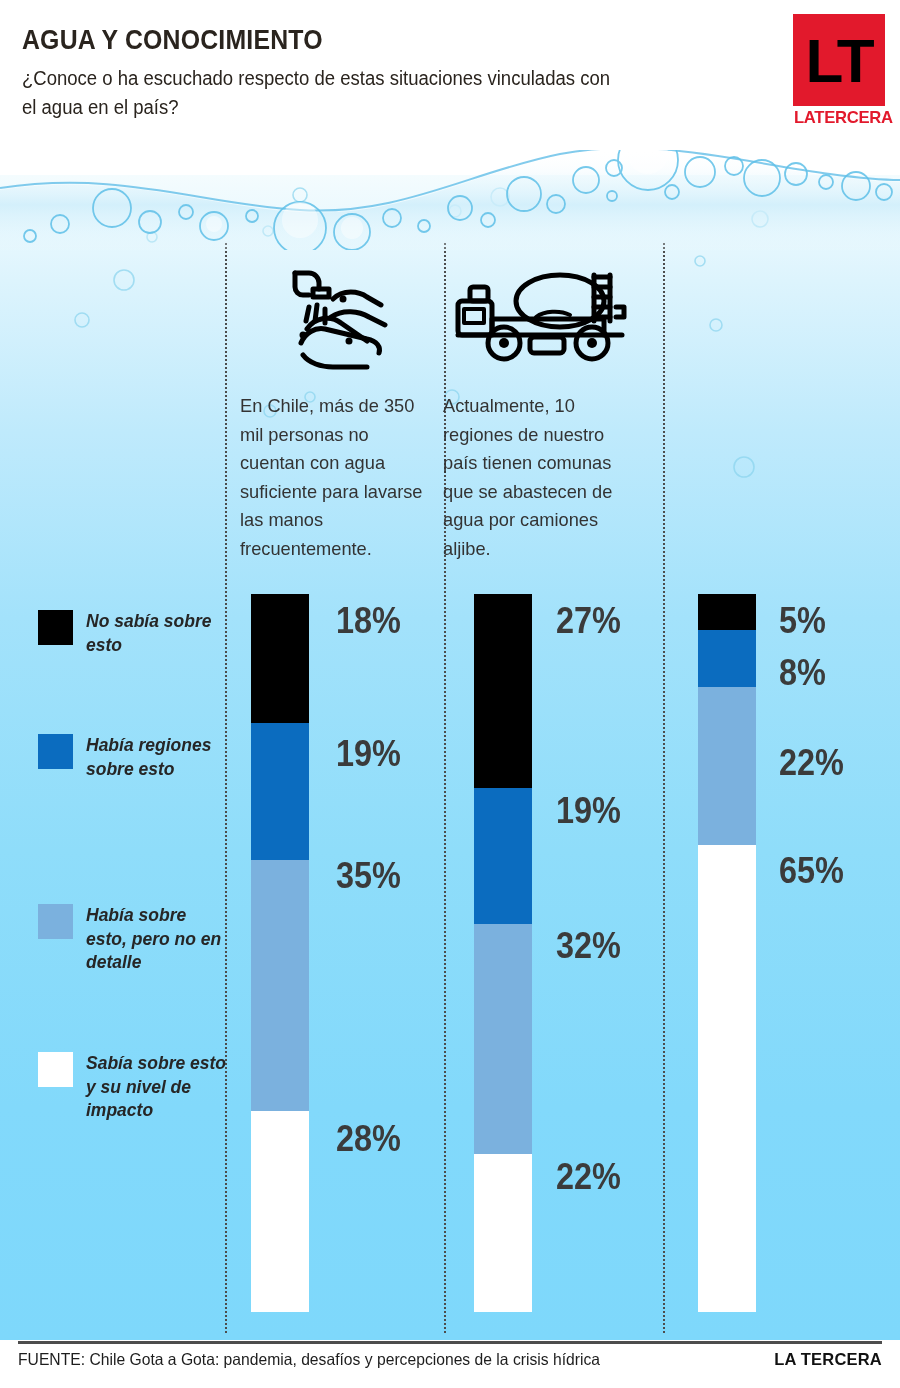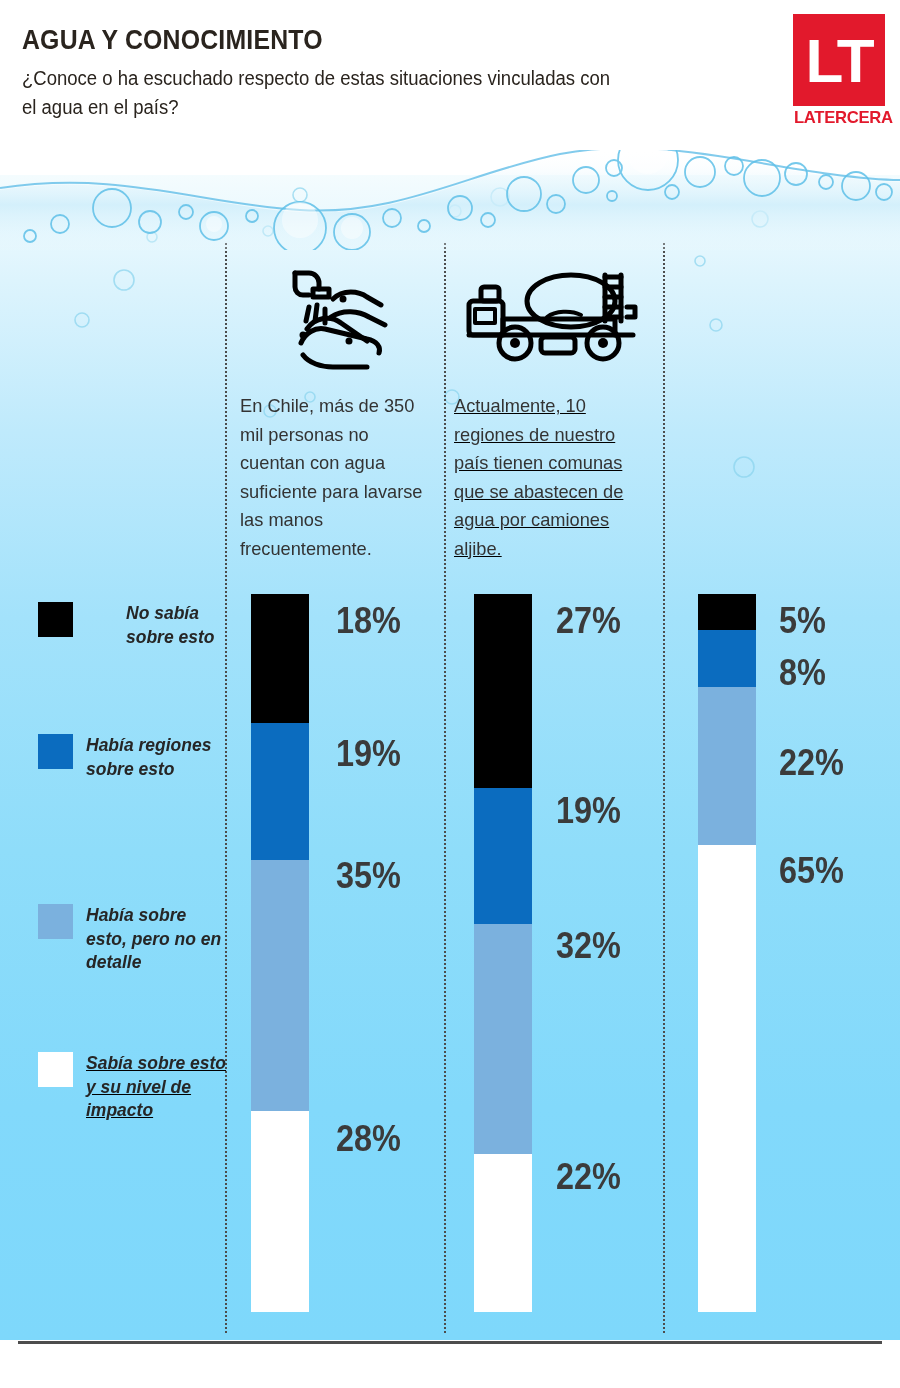--- a/index.html
+++ b/index.html
@@ -26,21 +26,21 @@
     font-size:19.5px;line-height:29px;color:#2a241e;
     transform:scaleX(.95);transform-origin:left top;
   }
   .logo{position:absolute;left:793px;top:14px;width:92px;}
   .logo-box{
     width:92px;height:92px;background:#e2192c;
     position:relative;
   }
   .logo-lt{
     position:absolute;left:0;top:0;width:92px;height:92px;
-    color:#ffffff;font-weight:bold;font-size:62px;
+    color:#000000;font-weight:bold;font-size:62px;
     display:flex;align-items:center;justify-content:center;
     letter-spacing:-2px;
     font-family:"Liberation Sans Narrow","Liberation Sans",sans-serif;
   }
   .logo-name{
     width:92px;text-align:center;color:#e2192c;
     font-weight:bold;font-size:17px;letter-spacing:-.3px;margin-top:2px;
     font-family:"Liberation Sans Narrow","Liberation Sans",sans-serif;
     transform:scaleX(.98);
   }
@@ -193,21 +193,21 @@
         <path d="M28 80 c4 -10 14 -16 24 -14 l42 10 c10 2 14 8 12 14"></path>
         <path d="M30 92 c6 8 18 12 30 12 h34"></path>
         <circle cx="70" cy="36" r="3.5" fill="#000" stroke="none"></circle>
         <circle cx="30" cy="72" r="3.5" fill="#000" stroke="none"></circle>
         <circle cx="76" cy="78" r="3.5" fill="#000" stroke="none"></circle>
       </svg>
     </div>
     <div class="col-text">En Chile, más de 350 mil personas no cuentan con agua suficiente para lavarse las manos frecuentemente.</div>
   </div>
 
-  <div class="col" style="left:454px;top:255px;width:196px;text-decoration:underline;">
+  <div class="col" style="left:443px;top:255px;width:196px;">
     <div class="col-icon">
       <svg width="178" height="106" viewBox="0 0 178 106" fill="none" stroke="#000" stroke-width="5" stroke-linecap="round" stroke-linejoin="round">
         <rect x="6" y="36" width="34" height="34" rx="4"></rect>
         <path d="M12 44 h20 v14 h-20 z" stroke-width="4"></path>
         <rect x="18" y="22" width="18" height="14" rx="3"></rect>
         <path d="M6 70 h164"></path>
         <path d="M40 70 v-16 h112 v16"></path>
         <ellipse cx="108" cy="36" rx="44" ry="26"></ellipse>
         <path d="M84 52 a24 14 0 0 1 34 -2" stroke-width="4"></path>
         <path d="M142 12 h16 M142 22 h16 M142 32 h16 M142 42 h16 M142 52 h16"></path>
@@ -218,33 +218,33 @@
         <circle cx="140" cy="78" r="16"></circle>
           <circle cx="140" cy="78" r="5" fill="#000" stroke="none"></circle>
         <rect x="78" y="72" width="34" height="16" rx="4"></rect>
       </svg>
     </div>
     <div class="col-text">Actualmente, 10 regiones de nuestro país tienen comunas que se abastecen de agua por camiones aljibe.</div>
   </div>
 
 
   <div class="legend">
-    <div class="legend-item" style="top:8px;gap:40px;">
+    <div class="legend-item" style="top:16px;">
       <span class="swatch" style="background:#000000;"></span>
       <span class="legend-label">No sabía sobre esto</span>
     </div>
     <div class="legend-item" style="top:140px;">
       <span class="swatch" style="background:#0b6cbf;"></span>
       <span class="legend-label">Había regiones sobre esto</span>
     </div>
     <div class="legend-item" style="top:310px;">
       <span class="swatch" style="background:#7bb1de;"></span>
       <span class="legend-label">Había sobre esto, pero no en detalle</span>
     </div>
-    <div class="legend-item" style="top:458px;text-decoration:underline;">
+    <div class="legend-item" style="top:458px;">
       <span class="swatch" style="background:#ffffff;"></span>
       <span class="legend-label">Sabía sobre esto y su nivel de impacto</span>
     </div>
   </div>
 
   <div class="bar" style="left:251px;top:594px;height:718px;">
     <div class="seg" style="height:18%;background:#000000;"></div>
     <div class="seg" style="height:19%;background:#0b6cbf;"></div>
     <div class="seg" style="height:35%;background:#7bb1de;"></div>
     <div class="seg" style="height:28%;background:#ffffff;"></div>
@@ -281,14 +281,18 @@
     <div class="subtitle">¿Conoce o ha escuchado respecto de estas situaciones vinculadas con el agua en el país?</div>
     <div class="logo">
       <div class="logo-box">
         <div class="logo-lt">LT</div>
       </div>
       <div class="logo-name">LATERCERA</div>
     </div>
   </div>
 
   <div class="footrule"></div>
+  <div class="footer">
+    <div class="source">FUENTE: Chile Gota a Gota: pandemia, desafíos y percepciones de la crisis hídrica</div>
+    <div class="brand">LA TERCERA</div>
+  </div>
 
 </div>
 
 </body></html>

